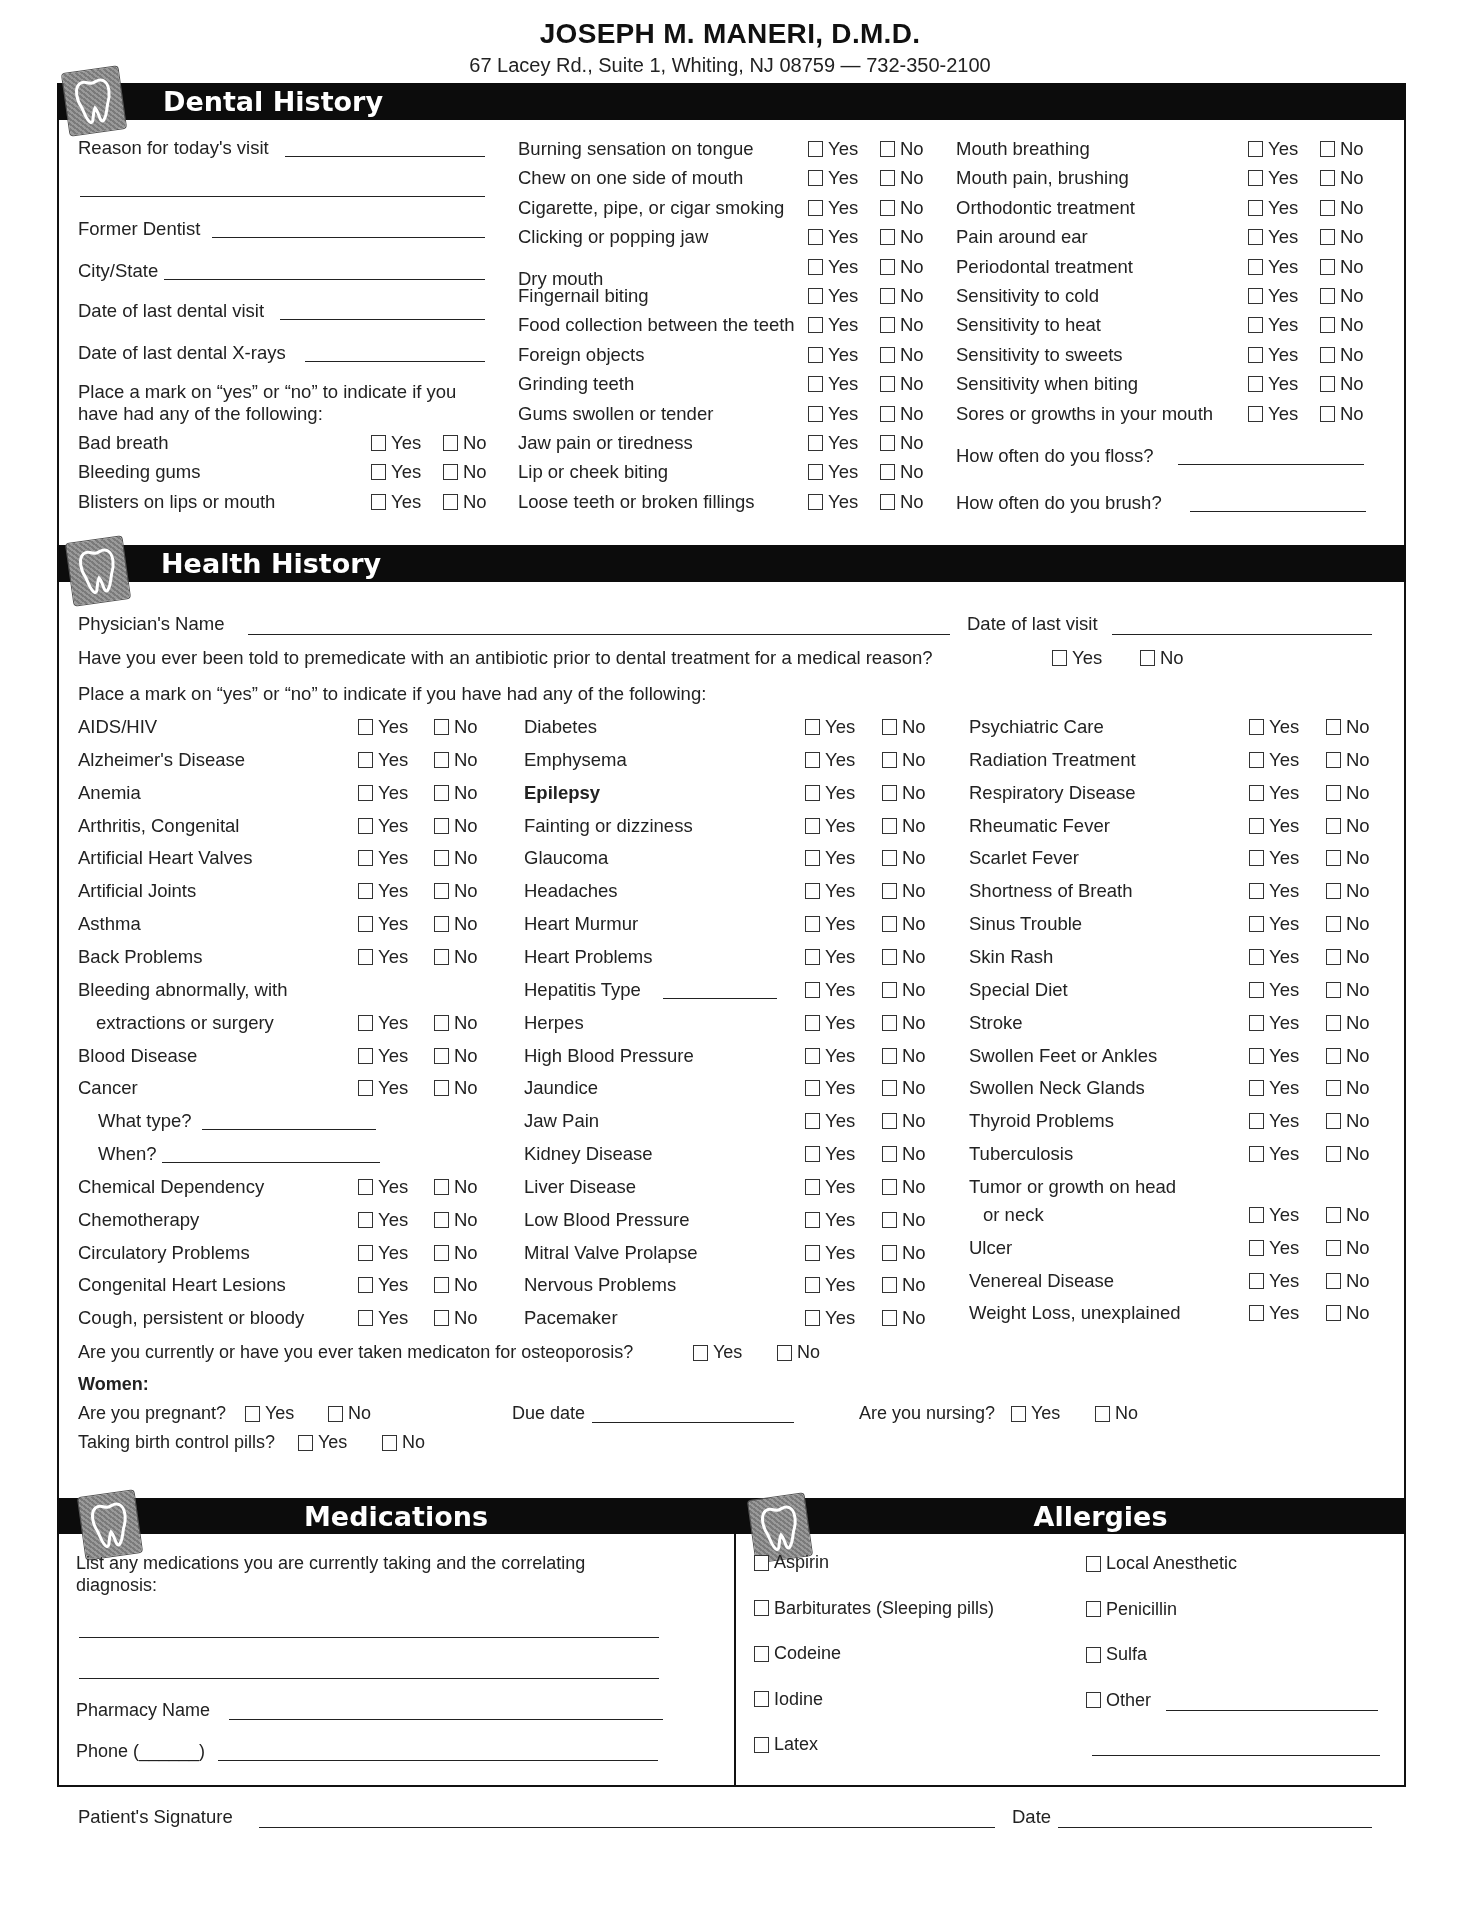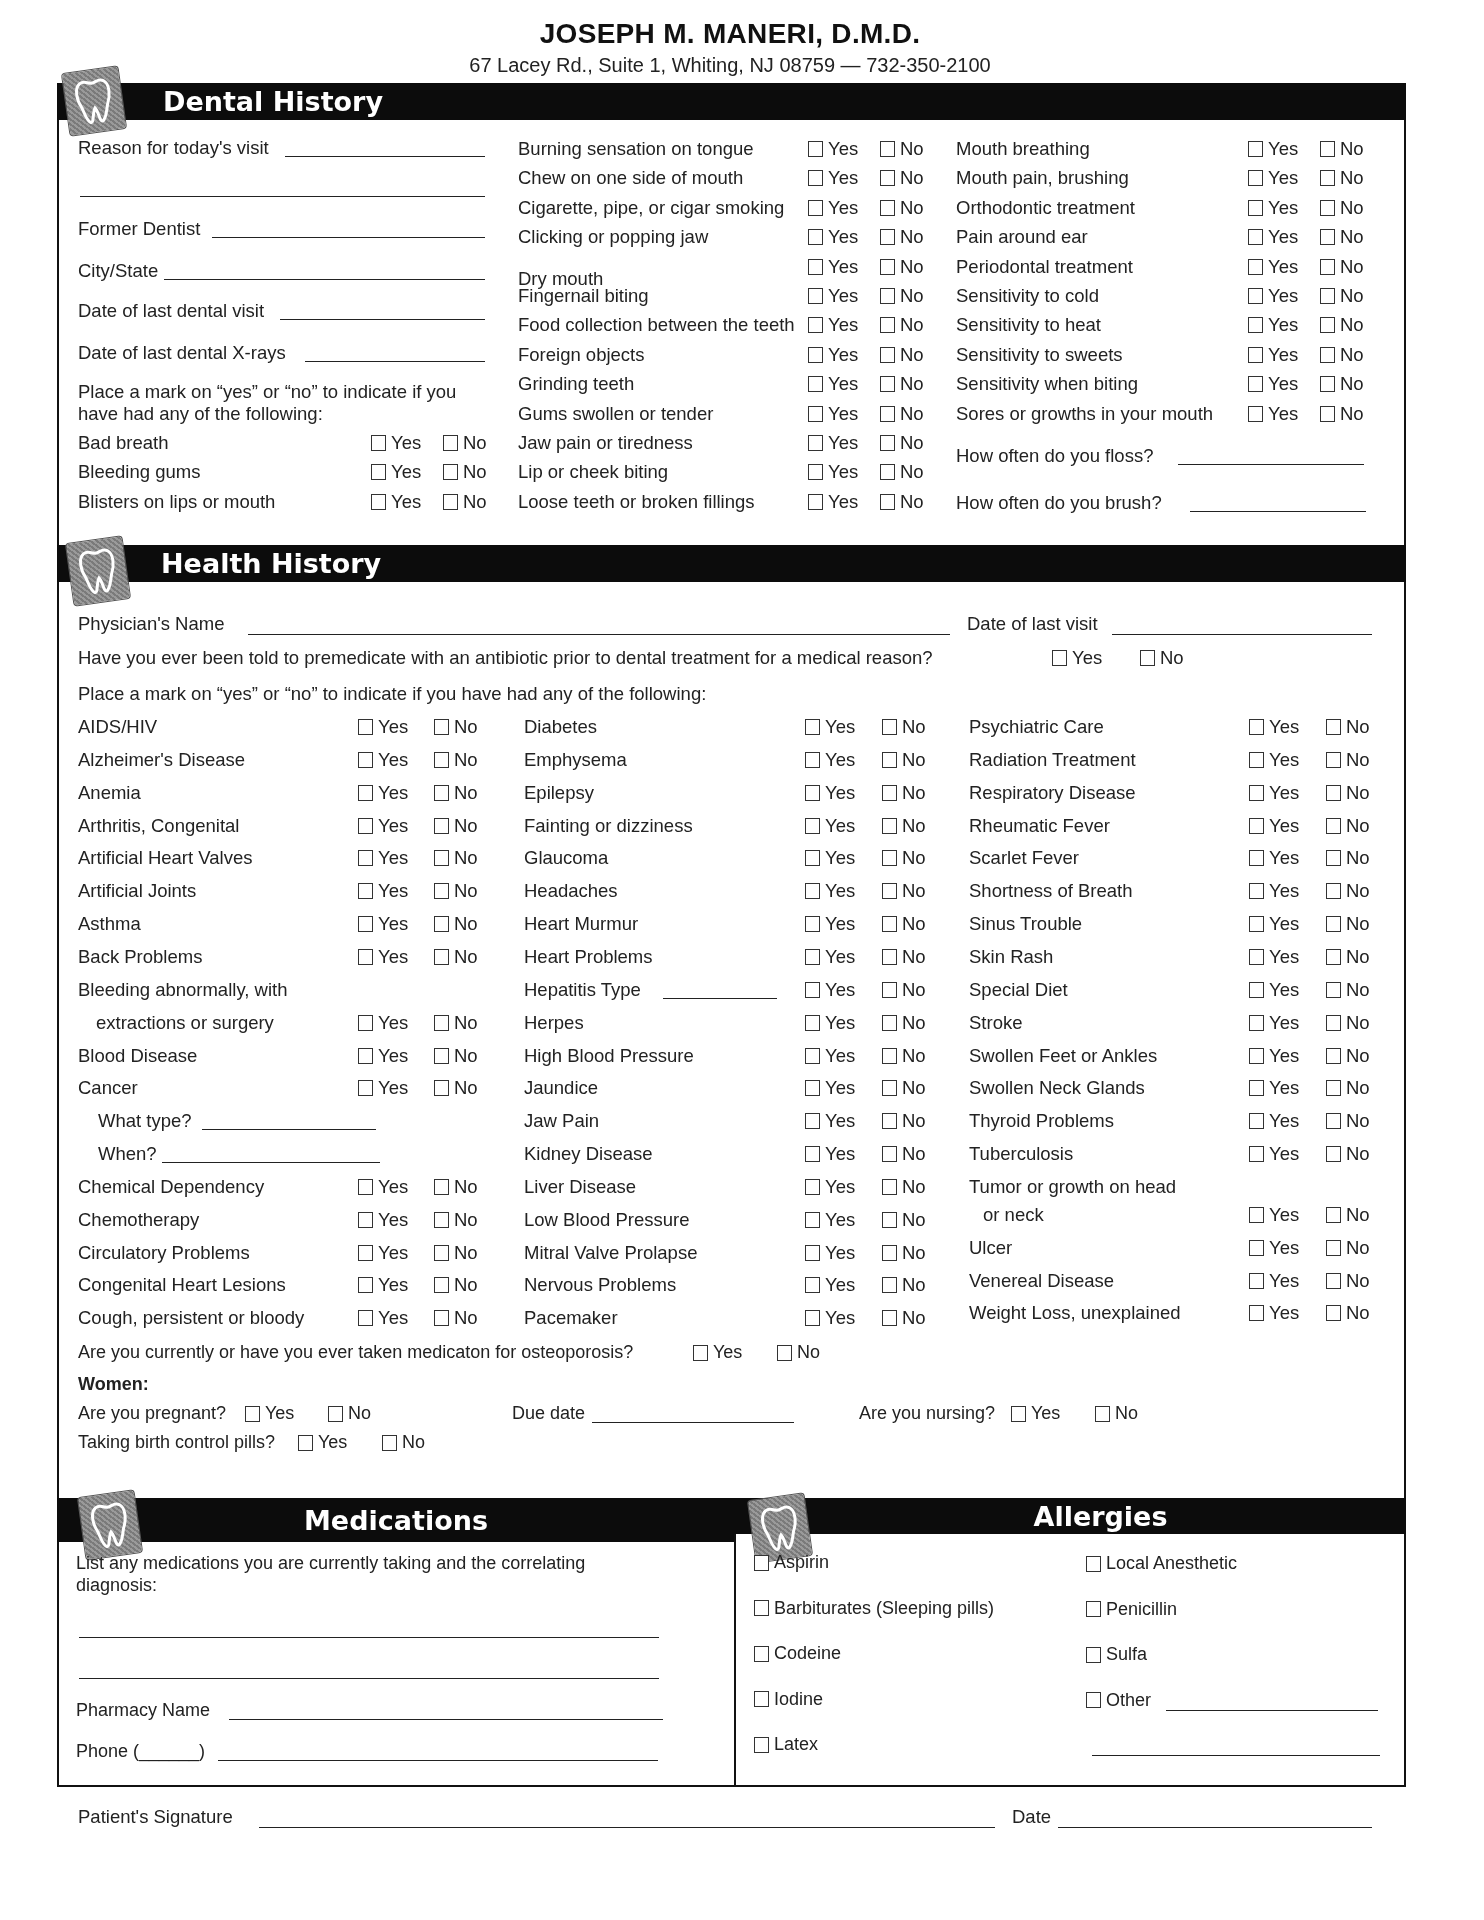--- a/index.html
+++ b/index.html
@@ -481,21 +481,21 @@
     </div>
     <div class="abs lbl" style="left:524px;top:748.85px;">Emphysema</div>
     <div class="abs yn" style="left:805px;top:748.85px;">
       <span class="cb"></span>
       <span>Yes</span>
     </div>
     <div class="abs yn" style="left:882px;top:748.85px;">
       <span class="cb"></span>
       <span>No</span>
     </div>
-    <div class="abs lbl" style="left:524px;top:781.7px;">Epilepsy</div>
+    <div class="abs lbl" style="left:524px;top:781.7px;font-weight:bold;">Epilepsy</div>
     <div class="abs yn" style="left:805px;top:781.7px;">
       <span class="cb"></span>
       <span>Yes</span>
     </div>
     <div class="abs yn" style="left:882px;top:781.7px;">
       <span class="cb"></span>
       <span>No</span>
     </div>
     <div class="abs lbl" style="left:524px;top:814.55px;">Fainting or dizziness</div>
     <div class="abs yn" style="left:805px;top:814.55px;">
@@ -846,21 +846,21 @@
 <div class="abs yn small" style="left:298px;top:1432px;">
     <span class="cb"></span>
     <span>Yes</span>
   </div>
 <div class="abs yn small" style="left:382px;top:1432px;">
     <span class="cb"></span>
     <span>No</span>
   </div>
 
 <div class="abs box" style="left:57px;top:1498px;width:1349px;height:289px;"></div>
-<div class="abs bar" style="left:57px;top:1498px;width:678px;height:44px;justify-content:center;">
+<div class="abs bar" style="left:57px;top:1498px;width:678px;height:36px;justify-content:center;">
   <span>Medications</span>
 </div>
 <div class="abs bar" style="left:735px;top:1498px;width:671px;height:36px;justify-content:center;padding-left:60px;">
   <span>Allergies</span>
 </div>
 <div class="abs" style="left:734px;top:1534px;width:2px;height:253px;background:#111;"></div>
 <div class="abs tooth" style="left:82px;top:1494px;">
   <svg viewBox="0 0 40 50">
       <path d="M8 6 C2 10 3 22 7 30 C9 36 10 44 14 46 C17 47 17 36 20 32 C23 36 23 47 26 46 C30 44 31 36 33 30 C37 22 38 10 32 6 C27 3 24 7 20 7 C16 7 13 3 8 6 Z" fill="none" stroke="#fff" stroke-width="3"></path>
     </svg>

